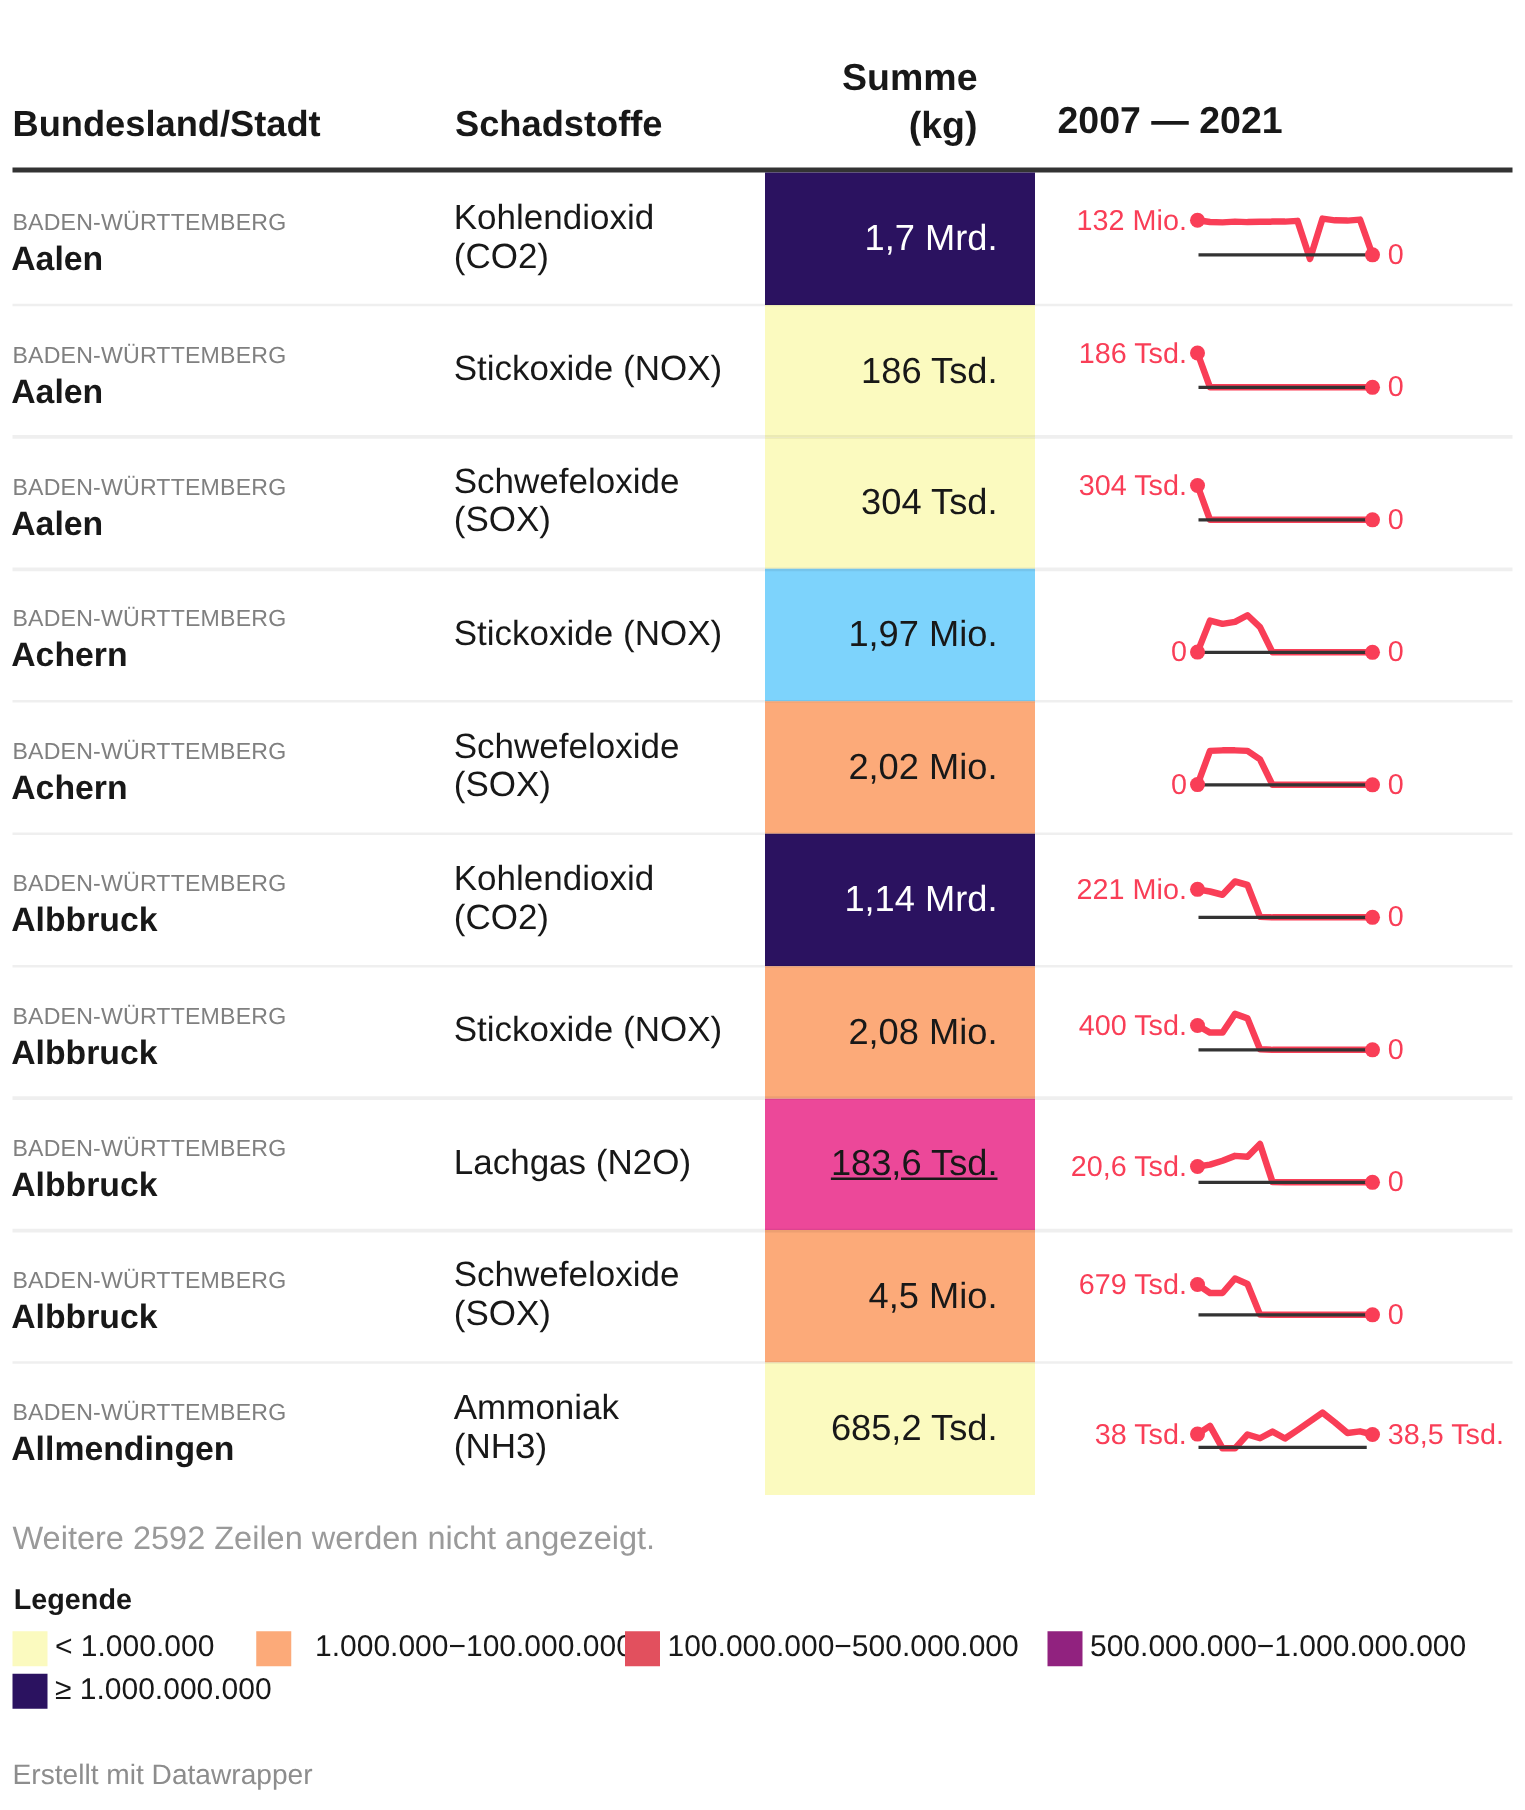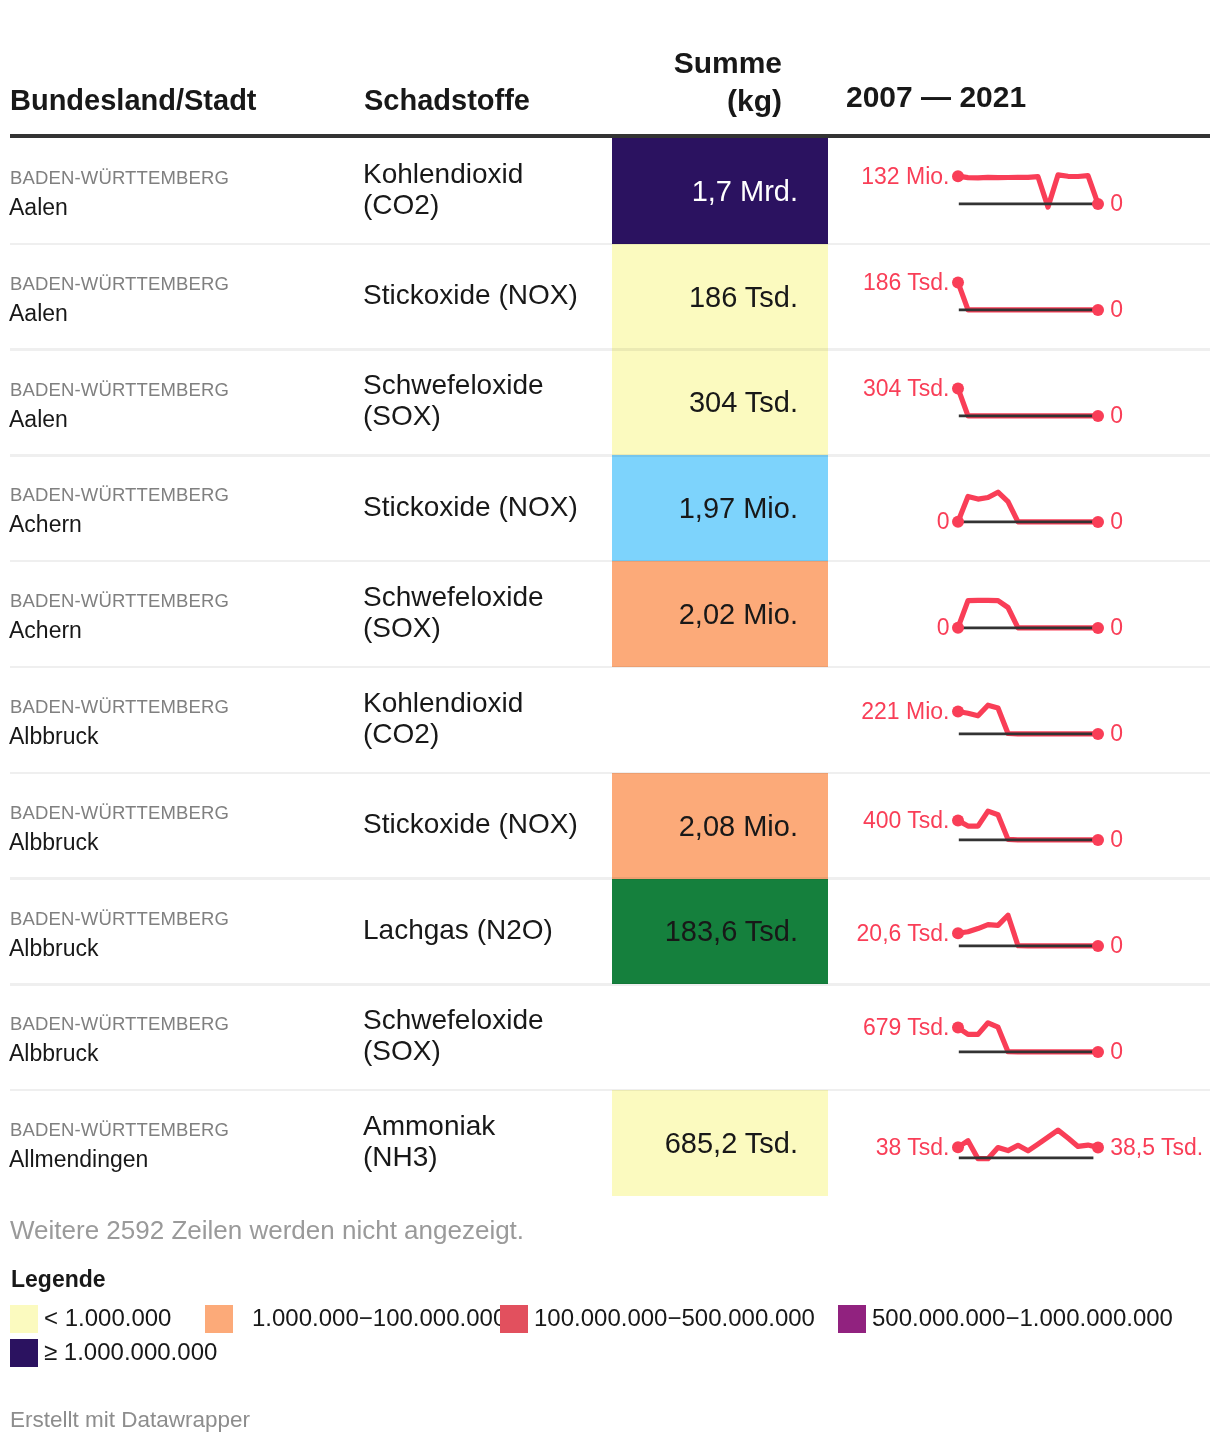--- a/index.html
+++ b/index.html
@@ -17,21 +17,21 @@
   .th-c3{left:552px;top:44px;width:230px;text-align:right;font-size:30px;line-height:38px;}
   .th-c4{left:846px;top:79px;font-size:30px;}
   .head-rule{position:absolute;left:10px;top:133.7px;width:1200px;height:4.6px;background:#333333;}
 
   
   .tbody{position:absolute;left:0;top:138px;width:1220px;}
   .row{position:absolute;left:0;width:1220px;height:105.8px;}
   .rowsep{position:absolute;left:10px;width:1200px;height:2.6px;background:rgba(0,0,0,0.0627);top:-1.3px;z-index:3;}
   .cell-c1{position:absolute;left:10px;top:0;width:340px;height:105.8px;}
   .state{position:absolute;left:0px;top:29px;font-size:18.5px;line-height:22px;color:#808080;letter-spacing:0.15px;white-space:nowrap;}
-  .city{position:absolute;left:-1px;top:53px;font-size:23px;line-height:32px;font-weight:400;color:#181818;white-space:nowrap;}
+  .city{position:absolute;left:-1px;top:53px;font-size:27px;line-height:32px;font-weight:700;color:#181818;white-space:nowrap;}
   .cell-c2{position:absolute;left:363px;top:0;width:245px;height:105.8px;display:flex;align-items:center;}
   .poll{font-size:28px;line-height:31px;color:#181818;position:relative;top:-2px;}
   .cell-c3{position:absolute;left:612px;top:0;width:216px;height:105.8px;display:flex;align-items:center;justify-content:flex-end;z-index:1;}
   .sumval{font-size:29px;line-height:34px;padding-right:30px;}
   .cell-c4{position:absolute;left:814px;top:0;width:396px;height:105.8px;}
   .spark-svg{position:absolute;left:0;top:0;}
   .sl{position:absolute;font-size:23px;line-height:23px;color:#f93e57;white-space:nowrap;}
   .sl-left{text-align:right;}
   .sl-right{text-align:left;}
 
@@ -179,20 +179,23 @@
       </div>
       <div class="row" style="top: 529px;">
         <div class="rowsep"></div>
         <div class="cell-c1">
           <div class="state">BADEN-WÜRTTEMBERG</div>
           <div class="city">Albbruck</div>
         </div>
         <div class="cell-c2">
           <div class="poll">Kohlendioxid<br>(CO2)</div>
         </div>
+        <div class="cell-c3" style="background: rgb(43, 18, 96);">
+          <div class="sumval" style="color: rgb(255, 255, 255);">1,14 Mrd.</div>
+        </div>
         <div class="cell-c4" style="top: 1px;">
           <svg class="spark-svg" width="396" height="105.8" viewBox="0 0 396 105.8">
             <path d="M144.00 43.50 L154.00 45.20 L164.00 47.80 L174.00 37.20 L184.00 40.00 L194.00 65.50 L204.00 65.90 L214.00 65.90 L224.00 65.90 L234.00 65.90 L244.00 65.90 L254.00 65.90 L264.00 65.90 L274.00 65.90 L284.00 65.90" fill="none" stroke="#f93e57" stroke-width="5.2" stroke-linejoin="round" stroke-linecap="butt"></path>
             <line x1="144.8" y1="65.9" x2="279.4" y2="65.9" stroke="#333333" stroke-width="2.6"></line>
             <circle cx="144" cy="43.50000000000001" r="6.0" fill="#f93e57"></circle>
             <circle cx="284" cy="65.9" r="6.0" fill="#f93e57"></circle>
           </svg>
           <div class="sl sl-left" style="right: 260.5px; top: 32px;">221 Mio.</div>
           <div class="sl sl-right" style="left: 296.2px; top: 54.4px;">0</div>
         </div>
@@ -222,21 +225,21 @@
       </div>
       <div class="row" style="top: 740.6px;">
         <div class="rowsep"></div>
         <div class="cell-c1">
           <div class="state">BADEN-WÜRTTEMBERG</div>
           <div class="city">Albbruck</div>
         </div>
         <div class="cell-c2">
           <div class="poll">Lachgas (N2O)</div>
         </div>
-        <div class="cell-c3" style="background: #15803d;">
+        <div class="cell-c3" style="background: #ec4899; text-decoration: underline;">
           <div class="sumval">183,6 Tsd.</div>
         </div>
         <div class="cell-c4" style="top: 1.4px;">
           <svg class="spark-svg" width="396" height="105.8" viewBox="0 0 396 105.8">
             <path d="M144.00 53.20 L154.00 51.70 L164.00 48.60 L174.00 44.70 L184.00 45.40 L194.00 35.20 L204.00 65.70 L214.00 65.90 L224.00 65.90 L234.00 65.90 L244.00 65.90 L254.00 65.90 L264.00 65.90 L274.00 65.90 L284.00 65.90" fill="none" stroke="#f93e57" stroke-width="5.2" stroke-linejoin="round" stroke-linecap="butt"></path>
             <line x1="144.8" y1="65.9" x2="279.4" y2="65.9" stroke="#333333" stroke-width="2.6"></line>
             <circle cx="144" cy="53.2" r="6.0" fill="#f93e57"></circle>
             <circle cx="284" cy="65.9" r="6.0" fill="#f93e57"></circle>
           </svg>
           <div class="sl sl-left" style="right: 260.5px; top: 41.7px;">20,6 Tsd.</div>
@@ -244,20 +247,23 @@
         </div>
       </div>
       <div class="row" style="top: 846.4px;">
         <div class="rowsep"></div>
         <div class="cell-c1">
           <div class="state">BADEN-WÜRTTEMBERG</div>
           <div class="city">Albbruck</div>
         </div>
         <div class="cell-c2">
           <div class="poll">Schwefeloxide<br>(SOX)</div>
+        </div>
+        <div class="cell-c3" style="background: rgb(252, 170, 121);">
+          <div class="sumval">4,5 Mio.</div>
         </div>
         <div class="cell-c4" style="top: 1.6px;">
           <svg class="spark-svg" width="396" height="105.8" viewBox="0 0 396 105.8">
             <path d="M144.00 41.60 L154.00 48.40 L164.00 48.40 L174.00 36.80 L184.00 41.20 L194.00 65.70 L204.00 65.90 L214.00 65.90 L224.00 65.90 L234.00 65.90 L244.00 65.90 L254.00 65.90 L264.00 65.90 L274.00 65.90 L284.00 65.90" fill="none" stroke="#f93e57" stroke-width="5.2" stroke-linejoin="round" stroke-linecap="butt"></path>
             <line x1="144.8" y1="65.9" x2="279.4" y2="65.9" stroke="#333333" stroke-width="2.6"></line>
             <circle cx="144" cy="41.60000000000001" r="6.0" fill="#f93e57"></circle>
             <circle cx="284" cy="65.9" r="6.0" fill="#f93e57"></circle>
           </svg>
           <div class="sl sl-left" style="right: 260.5px; top: 30.1px;">679 Tsd.</div>
           <div class="sl sl-right" style="left: 296.2px; top: 54.4px;">0</div>

